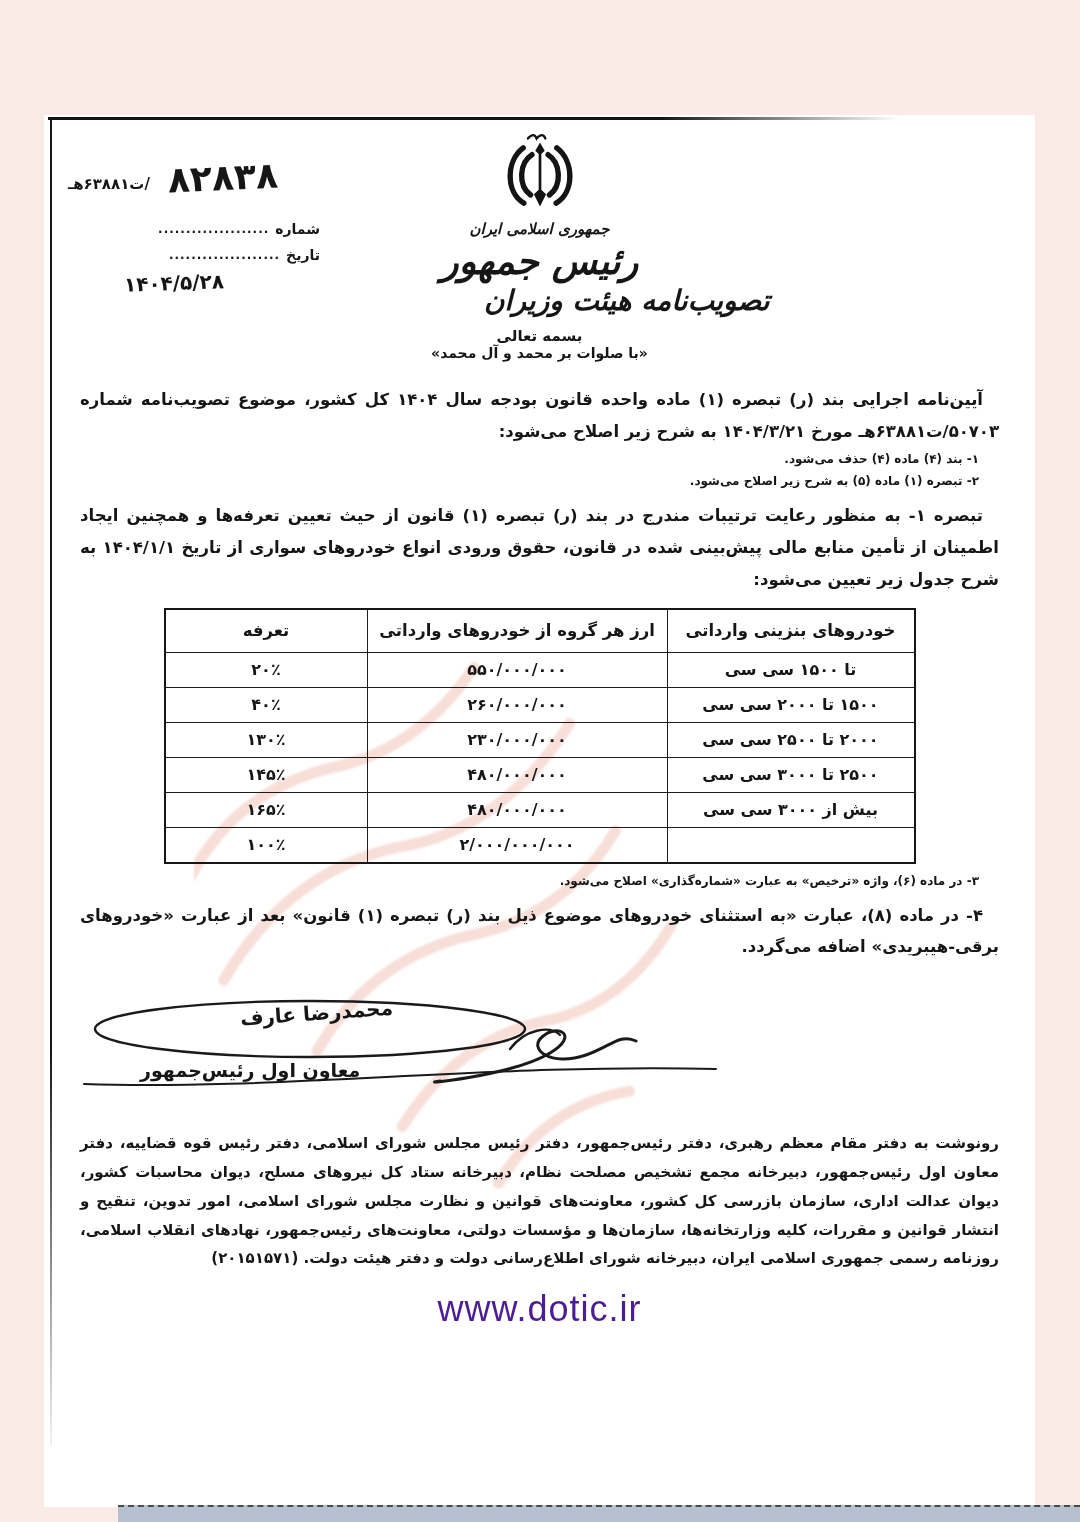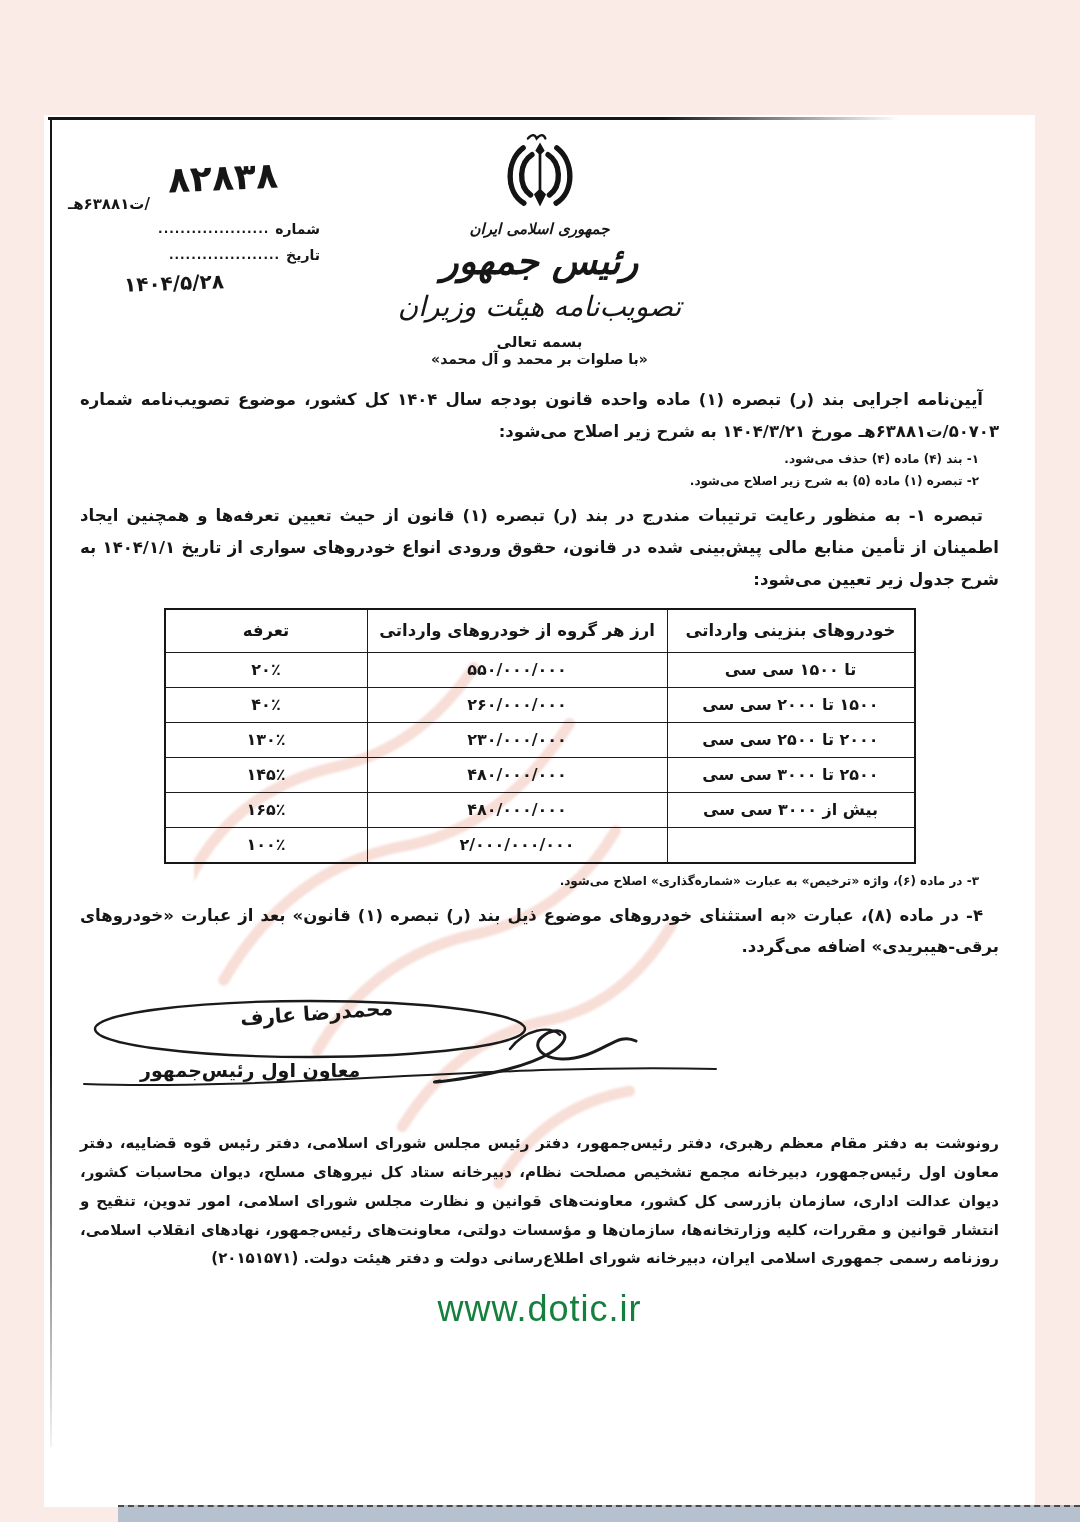--- a/index.html
+++ b/index.html
@@ -23,31 +23,31 @@
   .leftline{position:absolute;top:2px;left:6px;width:2px;height:1330px;
     background:linear-gradient(#161616 70%,rgba(22,22,22,0.05));}
   .content{position:relative;z-index:2;}
   .watermark{position:absolute;left:150px;top:500px;z-index:1;opacity:.6;filter:blur(1.2px);}
 
   
   .letterhead{position:relative;height:262px;}
   .refblock{position:absolute;left:-4px;top:44px;width:310px;height:140px;font-weight:bold;}
   .hand-number{position:absolute;left:92px;top:-2px;font-size:36px;letter-spacing:7px;
     transform:rotate(-2.5deg);font-weight:bold;}
-  .ref-suffix{position:absolute;left:-8px;top:36px;font-size:15px;direction:rtl;}
+  .ref-suffix{position:absolute;left:-8px;top:16px;font-size:15px;direction:rtl;}
   .field-row{position:absolute;left:62px;width:182px;direction:rtl;display:flex;
     align-items:center;gap:6px;font-size:14px;}
   .field-row .dots{letter-spacing:1px;font-size:12px;overflow:hidden;white-space:nowrap;flex:1;}
   .row-number{top:62px;} .row-date{top:88px;}
   .hand-date{position:absolute;left:48px;top:112px;font-size:20px;font-weight:bold;
     transform:rotate(-2deg);direction:rtl;}
   .emblem-stack{width:460px;margin:0 auto;text-align:center;padding-top:18px;}
   .country-name{font-size:15px;font-weight:bold;font-style:italic;margin-top:2px;}
   .president-title{font-size:37px;font-weight:bold;font-style:italic;line-height:1.2;margin-top:2px;}
-  .decree-type{font-size:28px;font-weight:normal;font-style:italic;margin-top:6px;}
+  .decree-type{font-size:28px;font-weight:bold;font-style:italic;text-align:right;}
   .basmala{font-size:15px;font-weight:bold;margin-top:10px;}
   .salawat{font-size:14px;font-weight:bold;}
 
   
   .addressees{text-align:center;font-weight:bold;font-size:17px;line-height:1.78;margin-top:4px;}
 
   
   .para{direction:rtl;text-align:justify;font-size:16.5px;font-weight:bold;
     line-height:1.93;margin:7px 0 0 0;text-indent:16px;}
   .list-item{direction:rtl;text-align:right;font-size:12px;font-weight:bold;
@@ -196,19 +196,19 @@
             <path d="M360 92 C 330 96 430 88 470 64 C 500 46 478 34 462 48 C 448 60 470 78 506 66 C 530 58 540 44 556 52" stroke-width="3"></path>
             <path d="M430 60 C 445 40 470 36 480 46" stroke-width="2.4"></path>
           </g>
         </svg>
         <div class="sig-name">محمدرضا عارف</div>
         <div class="sig-title">معاون اول رئیس‌جمهور</div>
       </div>
 
       <p class="distribution"><span class="lead">رونوشت</span><span> به دفتر مقام معظم رهبری، دفتر رئیس‌جمهور، دفتر رئیس مجلس شورای اسلامی، دفتر رئیس قوه قضاییه، دفتر معاون اول رئیس‌جمهور، دبیرخانه مجمع تشخیص مصلحت نظام، دبیرخانه ستاد کل نیروهای مسلح، دیوان محاسبات کشور، دیوان عدالت اداری، سازمان بازرسی کل کشور، معاونت‌های قوانین و نظارت مجلس شورای اسلامی، امور تدوین، تنقیح و انتشار قوانین و مقررات،  کلیه وزارتخانه‌ها، سازمان‌ها و مؤسسات دولتی، معاونت‌های رئیس‌جمهور، نهادهای انقلاب اسلامی، روزنامه رسمی جمهوری اسلامی ایران، دبیرخانه شورای اطلاع‌رسانی دولت و دفتر هیئت دولت. (۲۰۱۵۱۵۷۱)</span></p>
 
-      <div class="website" style="color:#15803d;">www.dotic.ir</div>
+      <div class="website" style="color:#4c1d95;">www.dotic.ir</div>
 
     </div>
   </div>
 
   <div class="bottom-strip" style="background:#b5c1cf;"></div>
 </div>
 
 </body></html>

